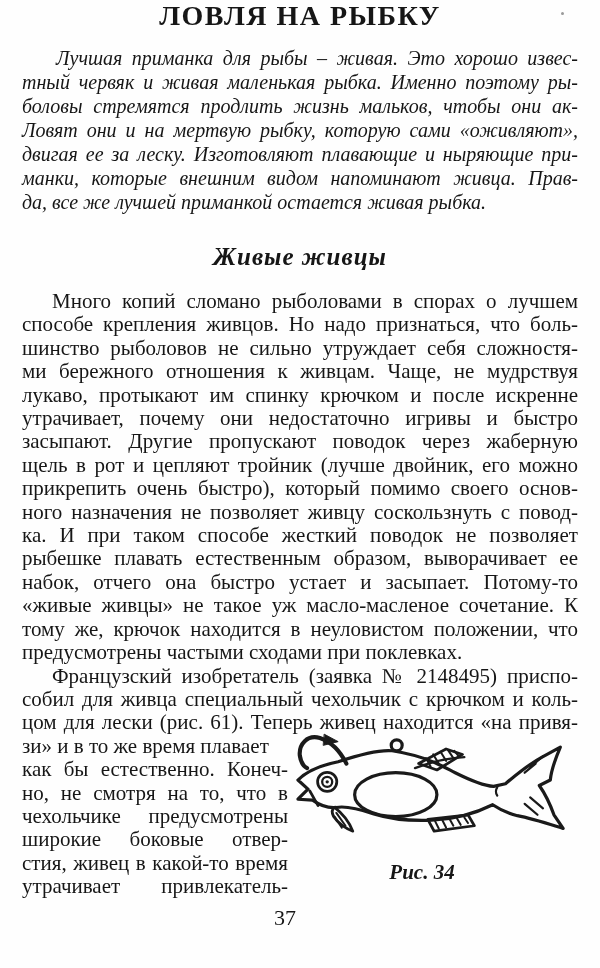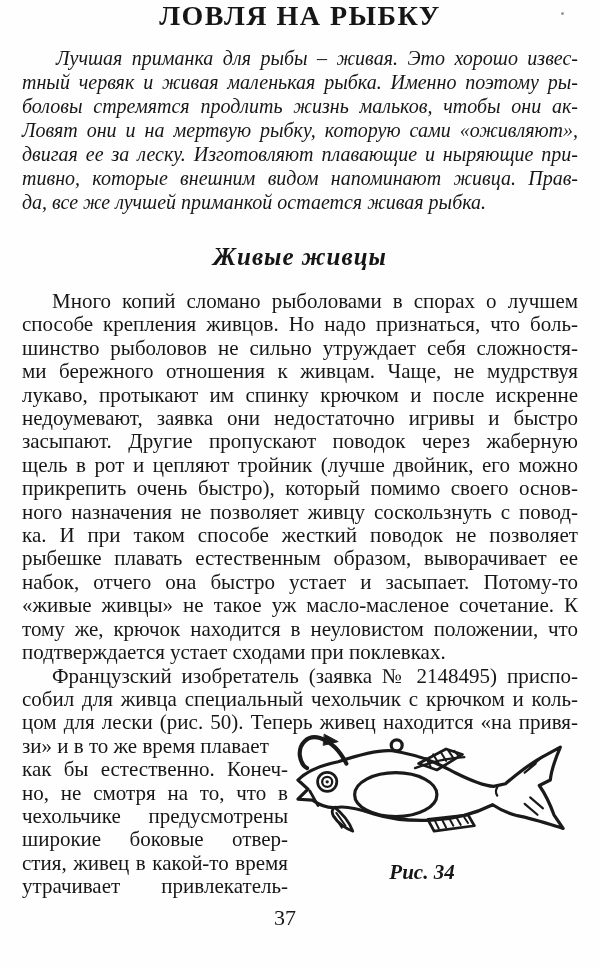--- a/index.html
+++ b/index.html
@@ -91,50 +91,50 @@
   <div class="speck"></div>
 
   <div class="title">ЛОВЛЯ НА РЫБКУ</div>
 
   <div class="intro">
       <div class="line">Лучшая приманка для рыбы – живая. Это хорошо извес-</div>
       <div class="line">тный червяк и живая маленькая рыбка. Именно поэтому ры-</div>
       <div class="line">боловы стремятся продлить жизнь мальков, чтобы они ак-</div>
       <div class="line">Ловят они и на мертвую рыбку, которую сами «оживляют»,</div>
       <div class="line">двигая ее за леску. Изготовляют плавающие и ныряющие при-</div>
-      <div class="line">тивно, которые внешним видом напоминают живца. Прав-</div>
+      <div class="line">манки, которые внешним видом напоминают живца. Прав-</div>
       <div class="line">да, все же лучшей приманкой остается живая рыбка.</div>
     </div>
 
   <div class="heading">Живые живцы</div>
 
   <div class="body-text body1">
       <div class="line">Много копий сломано рыболовами в спорах о лучшем</div>
       <div class="line">способе крепления живцов. Но надо признаться, что боль-</div>
       <div class="line">шинство рыболовов не сильно утруждает себя сложностя-</div>
       <div class="line">ми бережного отношения к живцам. Чаще, не мудрствуя</div>
       <div class="line">лукаво, протыкают им спинку крючком и после искренне</div>
-      <div class="line">недоумевают, заявка они недостаточно игривы и быстро</div>
+      <div class="line">утрачивает, почему они недостаточно игривы и быстро</div>
       <div class="line">засыпают. Другие пропускают поводок через жаберную</div>
       <div class="line">щель в рот и цепляют тройник (лучше двойник, его можно</div>
       <div class="line">прикрепить очень быстро), который помимо своего основ-</div>
       <div class="line">ного назначения не позволяет живцу соскользнуть с повод-</div>
       <div class="line">ка. И при таком способе жесткий поводок не позволяет</div>
       <div class="line">рыбешке плавать естественным образом, выворачивает ее</div>
       <div class="line">набок, отчего она быстро устает и засыпает. Потому-то</div>
       <div class="line">«живые живцы» не такое уж масло-масленое сочетание. К</div>
       <div class="line">тому же, крючок находится в неуловистом положении, что</div>
-      <div class="line">подтверждается устает сходами при поклевках.</div>
+      <div class="line">предусмотрены частыми сходами при поклевках.</div>
     </div>
 
   <div class="body-text">
     <div class="full-lines">
         <div class="line">Французский изобретатель (заявка № 2148495) приспо-</div>
         <div class="line">собил для живца специальный чехольчик с крючком и коль-</div>
-        <div class="line">цом для лески (рис. 50). Теперь живец находится «на привя-</div>
+        <div class="line">цом для лески (рис. 61). Теперь живец находится «на привя-</div>
       </div>
 
     <div class="figure">
       <svg viewBox="0 0 310 140" fill="none" stroke="#1a1a1a" stroke-linecap="round" stroke-linejoin="round">
 
         <g>
           <path d="M57,40 C50,26 40,16 28,12 C14,8 5,19 6,31 C7,38 10,43 14,45" stroke-width="4.5"></path>
           <path d="M33,8 L48,16 L32,20 Z" fill="#1a1a1a" stroke-width="1"></path>
         </g>
 

